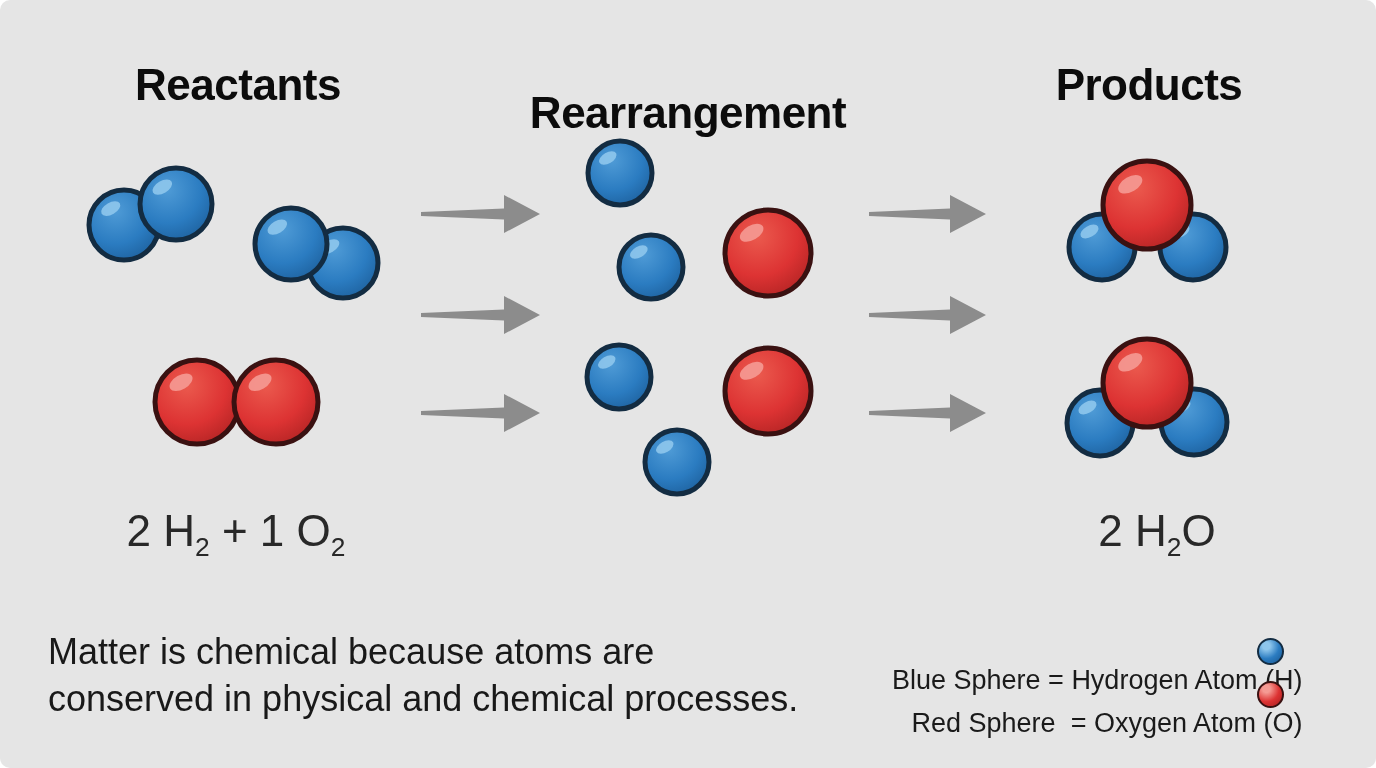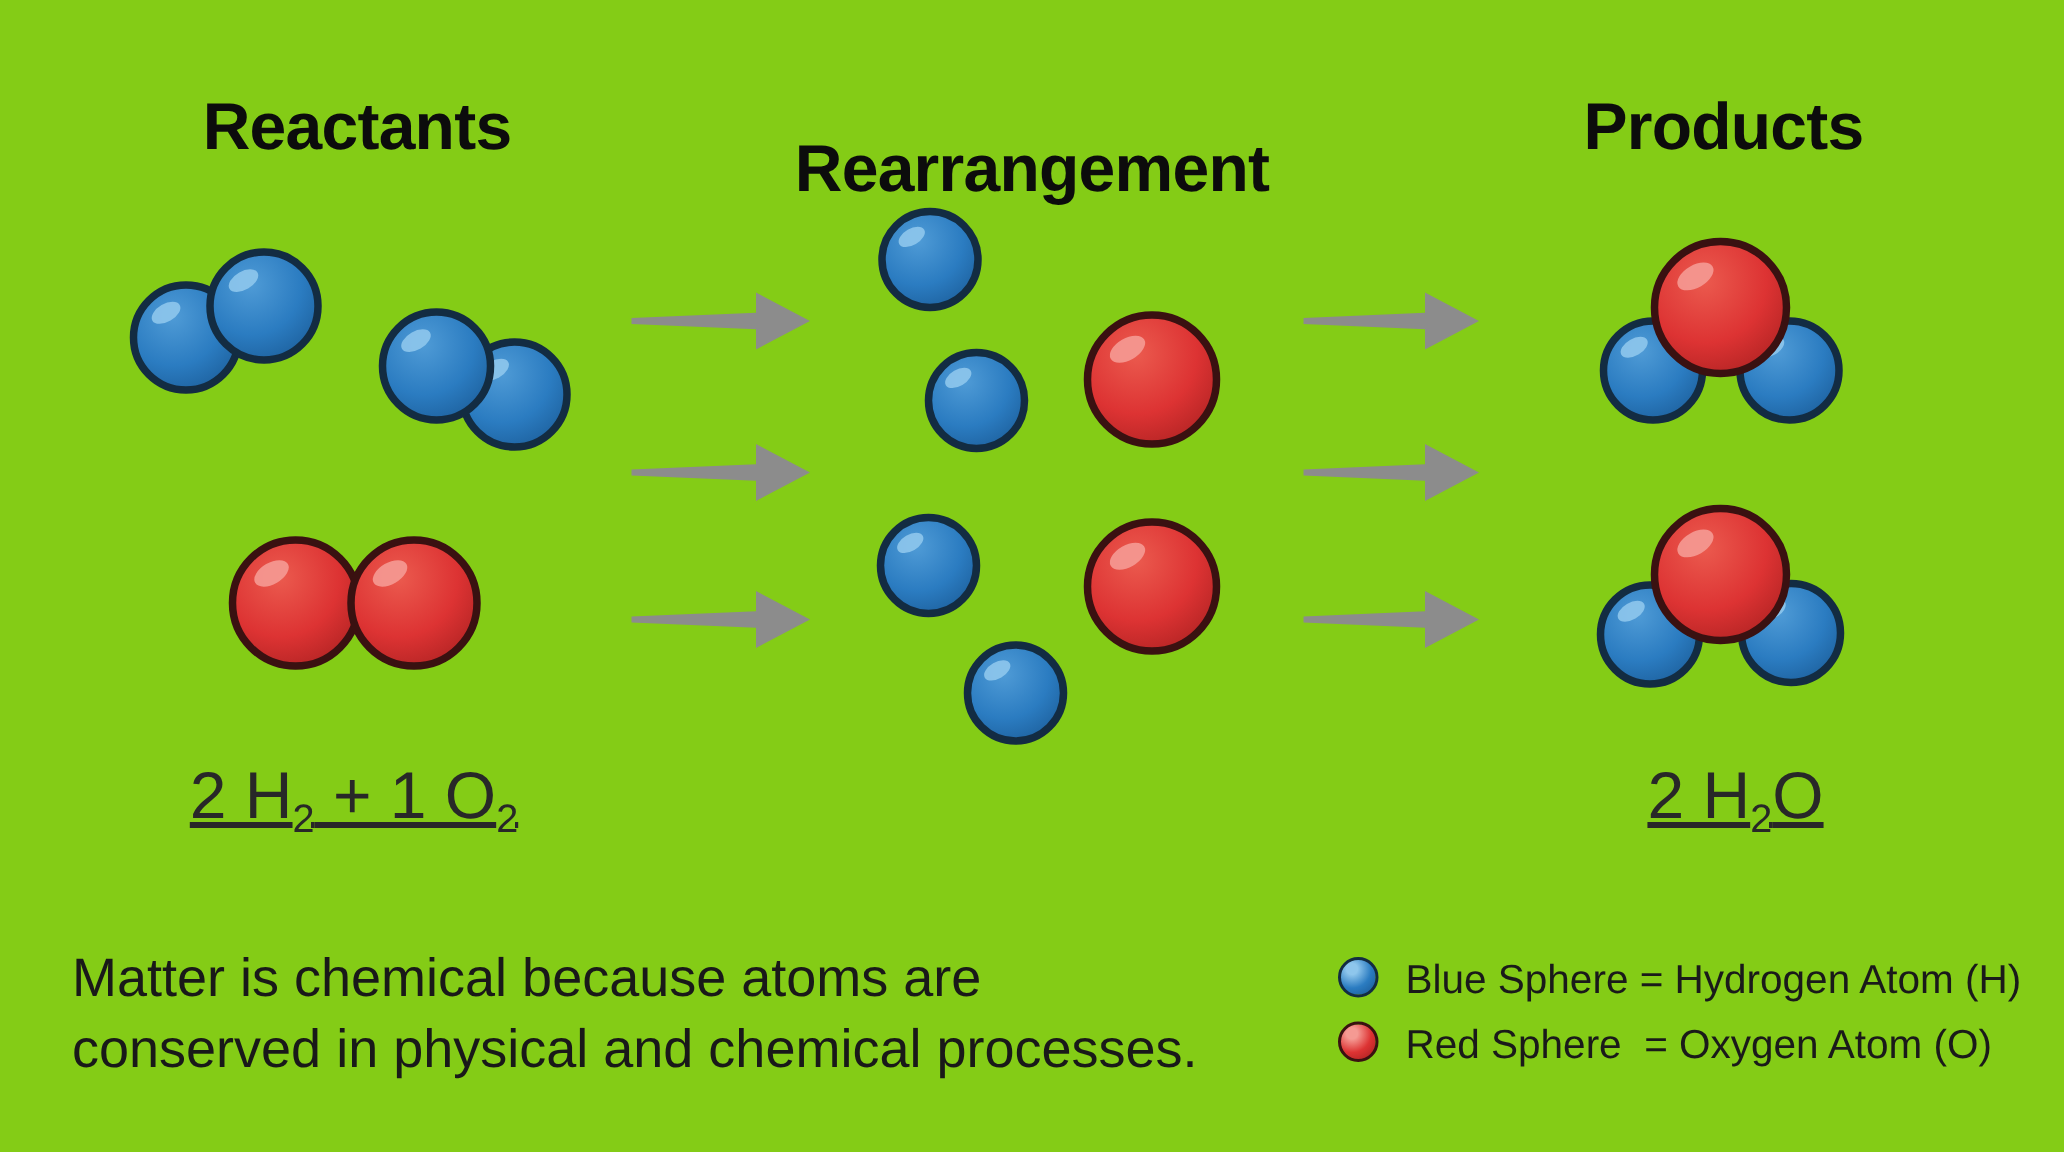--- a/index.html
+++ b/index.html
@@ -1,23 +1,24 @@
 <!DOCTYPE html>
 <html><head>
 <meta charset="utf-8">
 <style>
   html, body { margin: 0; padding: 0; }
   .canvas {
     position: relative;
     width: 1376px;
     height: 768px;
-    background: #84cc16;
+    background: #e5e5e5;
     overflow: hidden;
     font-family: "Liberation Sans", sans-serif;
     color: #111;
+    border-radius: 10px;
   }
   .col-header {
     position: absolute;
     top: 60px;
     width: 500px;
     text-align: center;
     font-size: 44px;
     font-weight: bold;
     color: #0c0c0c;
     letter-spacing: -0.5px;
@@ -34,21 +35,20 @@
   }
 
   .formula {
     position: absolute;
     top: 506px;
     width: 400px;
     text-align: center;
     font-size: 44px;
     color: #282828;
     white-space: pre;
-    text-decoration: underline;
   }
   .formula sub { font-size: 0.60em; line-height: 0; }
   #formula-reactants { left: 36px; }
   #formula-products  { left: 957px; }
 
   .caption {
     position: absolute;
     left: 48px;
     top: 628px;
     font-size: 36px;
@@ -56,23 +56,24 @@
     color: #191919;
   }
 
   .legend {
     position: absolute;
     left: 892px;
     top: 638px;
   }
   .legend-row {
     display: flex;
-    align-items: flex-start;
+    align-items: flex-end;
     height: 36px;
     margin-bottom: 7px;
+    flex-direction: column;
   }
   .legend-sphere {
     width: 23px;
     height: 23px;
     border-radius: 50%;
     border: 2.5px solid;
     margin-right: 18px;
     flex: 0 0 auto;
   }
   .legend-sphere.blue {

